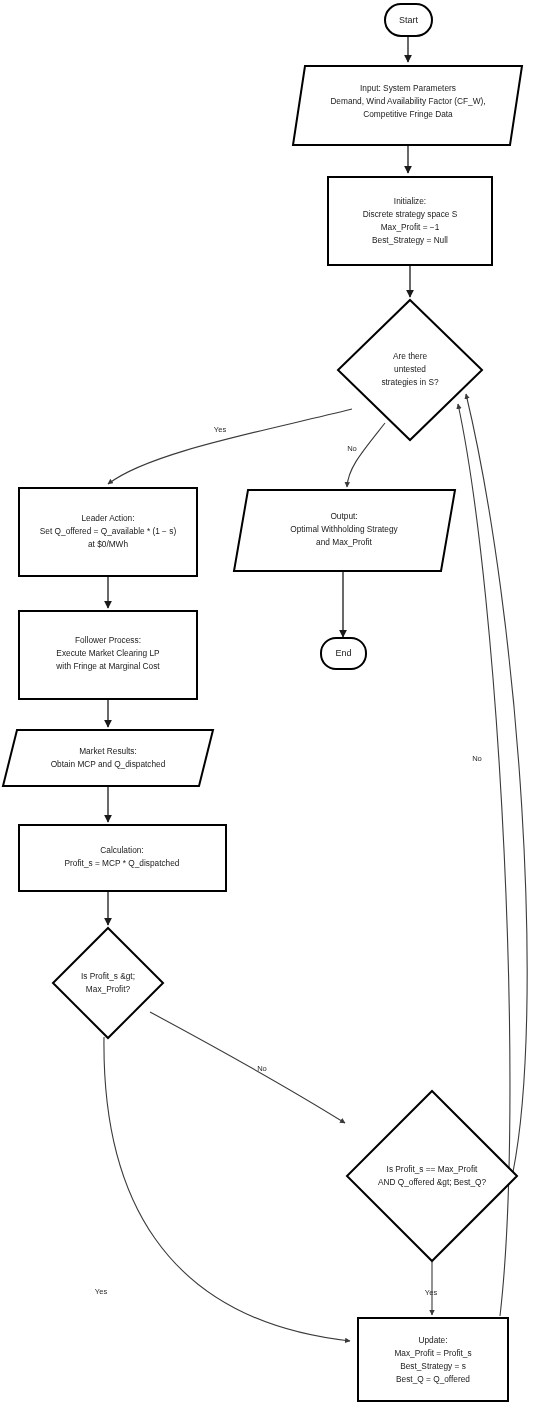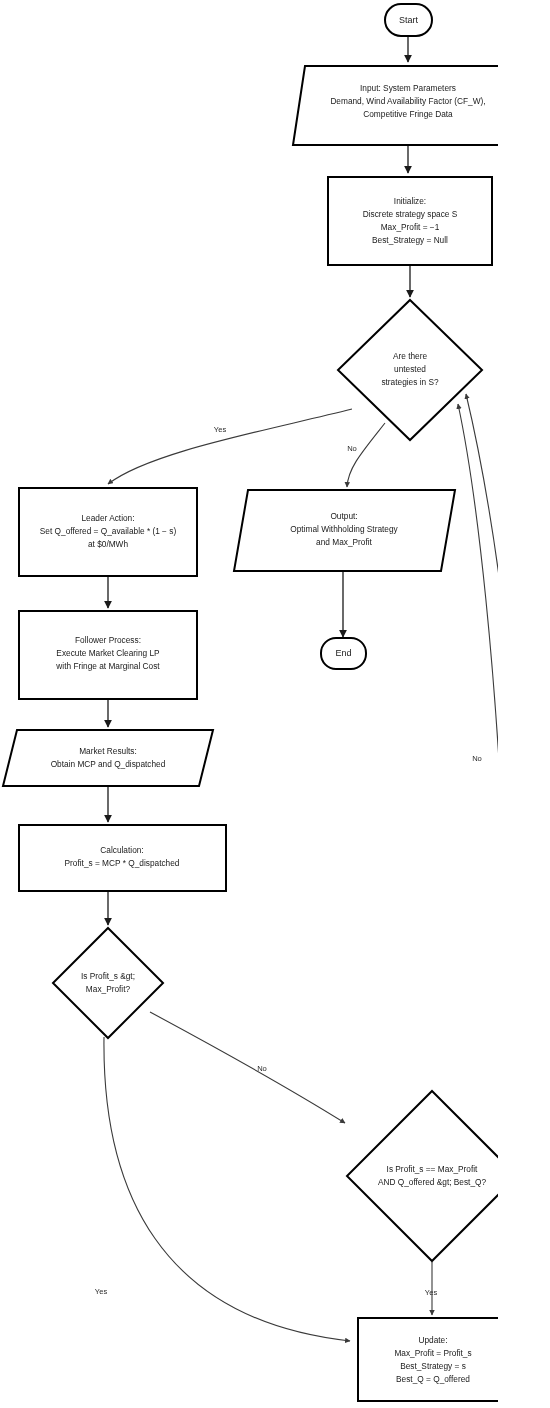--- a/index.html
+++ b/index.html
@@ -10,20 +10,21 @@
   }
   body {
     font-family: "Liberation Sans", sans-serif;
   }
   #flowchart-root {
     position: relative;
     width: 498px;
     height: 1408px;
     background: #ffffff;
     overflow: hidden;
+    padding-left: 34px;
   }
   #flow-svg {
     position: absolute;
     top: 0;
     left: 0;
     width: 550px;
     height: 1408px;
   }
   .node-shape {
     fill: #ffffff;

